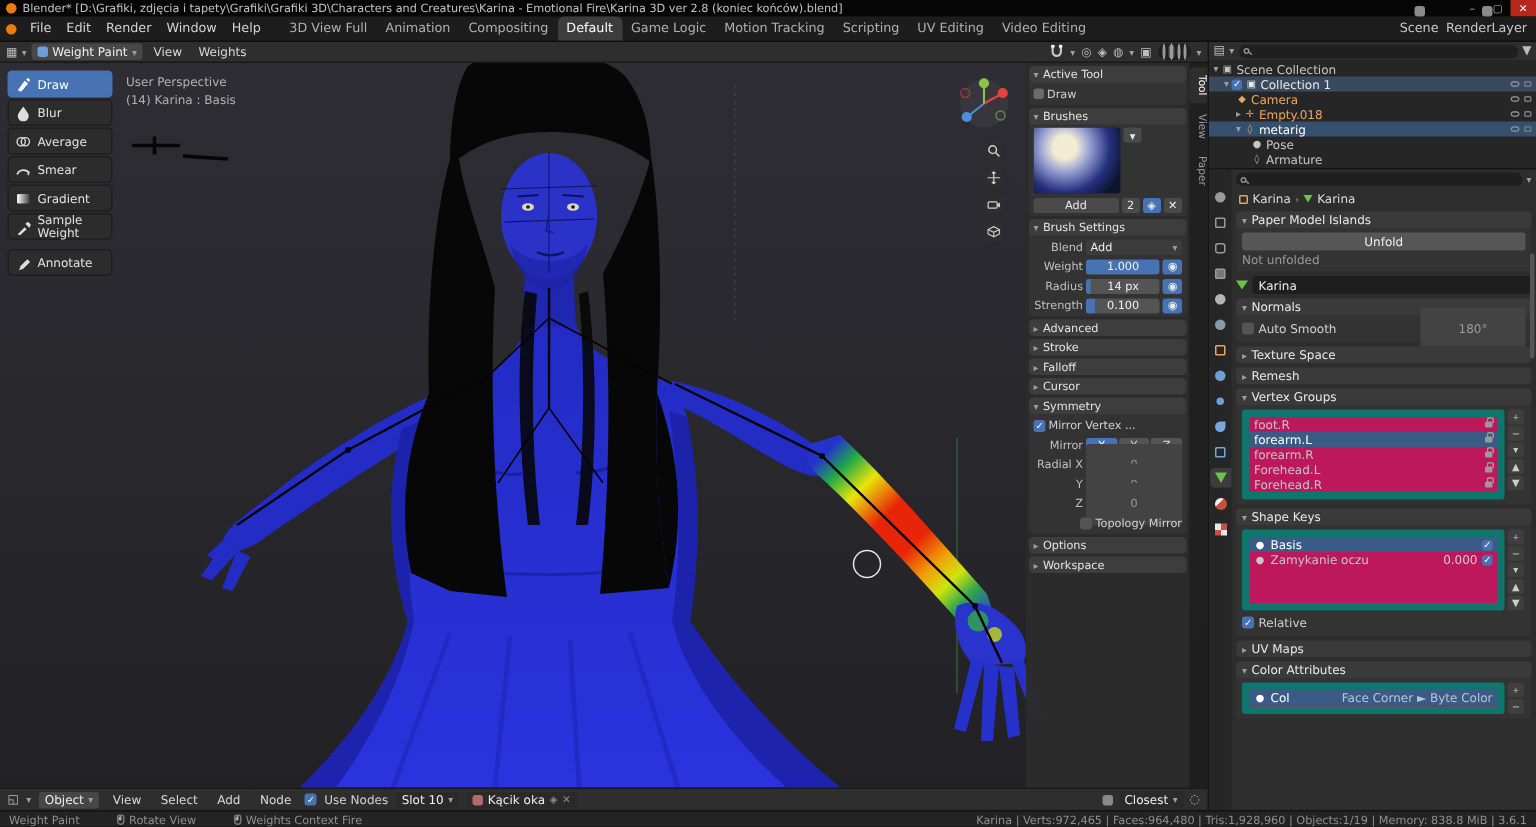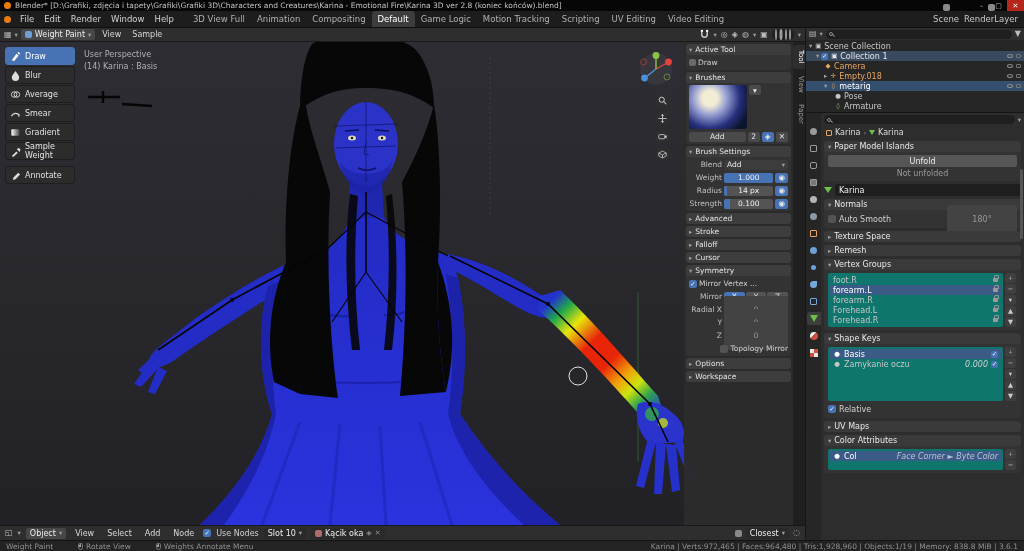--- a/index.html
+++ b/index.html
@@ -122,32 +122,32 @@
   .sh-check { width:8px; height:8px; background:conic-gradient(#c94f3f 0 25%,#e8e8e8 0 50%,#c94f3f 0 75%,#e8e8e8 0); }
 
   .props-main { flex:1; display:flex; flex-direction:column; font-size:8px; overflow:hidden; }
   .props-header { height:13px; background:#2e2e2e; display:flex; align-items:center; gap:3px; padding:0 3px; flex:none; }
   .props-breadcrumb { height:13px; display:flex; align-items:center; gap:3px; padding:0 5px; color:#ddd; flex:none; }
   .props-body { flex:1; padding:2px 3px; display:flex; flex-direction:column; gap:3px; overflow:hidden; position:relative; }
   .pp { background:#333; border-radius:3px; flex:none; }
   .pp-header { height:11px; background:#3a3a3a; display:flex; gap:3px; align-items:center; padding:0 4px; color:#e8e8e8; border-radius:3px; }
   .pp-body { padding:3px 4px; display:flex; flex-direction:column; gap:2px; }
   .wide-btn { height:12px; background:#565656; border-radius:2px; display:flex; align-items:center; justify-content:center; color:#eee; }
-  .dim-text { color:#999; text-align:center; }
+  .dim-text { color:#999; }
   .name-field { flex:1; height:12px; background:#1e1e1e; border-radius:2px; display:flex; align-items:center; padding:0 4px; color:#eee; }
   .prow { display:flex; align-items:center; gap:3px; height:12px; }
   .listwrap { display:flex; }
-  .listbox { flex:1; background:#0f766e; border:2px solid #0f766e; border-radius:2px; overflow:hidden; }
+  .listbox { flex:1; background:#be185d; border:5px solid #0f766e; border-radius:2px; overflow:hidden; }
   .lb-row { height:10px; display:flex; align-items:center; padding:0 3px; gap:3px; color:#c6c6c6; }
   .lb-row.sel { background:#3b5b87; color:#fff; }
   .lock { width:5px; height:4px; background:#9a9a9a; border-radius:1px; position:relative; margin-left:auto; flex:none; }
   .lock::before { content:""; position:absolute; top:-3px; left:1px; width:3px; height:3px; border:1px solid #9a9a9a; border-bottom:none; border-radius:2px 2px 0 0; }
   .side-col { display:flex; flex-direction:column; gap:1px; width:12px; margin-left:2px; flex:none; }
   .side-btn { width:11px; height:10px; background:#3f3f3f; border-radius:2px; font-size:6.5px; color:#ccc; display:flex; align-items:center; justify-content:center; }
-  .sk-val { margin-left:auto; color:#cfcfcf;font-style:italic; }
+  .sk-val { margin-left:auto; color:#cfcfcf; }
   .scrollbar { position:absolute; right:1px; width:3px; background:#555; border-radius:2px; }
 
   
   .statusbar { height:11px; background:#232323; border-top:1px solid #131313; display:flex; align-items:center; padding:0 6px; font-size:7.5px; color:#8f8f8f; gap:9px; flex:none; }
   .mouse { width:5px; height:7px; border:1px solid #777; border-radius:2px 2px 3px 3px; position:relative; flex:none; }
   .mouse::before { content:""; position:absolute; left:0; top:0; width:2px; height:3px; background:#aaa; border-radius:2px 0 0 0; }
   .hint { display:flex; gap:3px; align-items:center;padding-left:16px; }
   .sb-right { margin-left:auto; white-space:nowrap; }
 </style>
 </head>
@@ -202,21 +202,21 @@
 
       <div class="vp-header">
         <span class="hdr-ico">▦</span>
         <span class="caret">▾</span>
         <span class="mode-chip">
           <span class="mini-ico" style="background:#6f9fd8"></span>
           <span>Weight Paint</span>
           <span class="caret">▾</span>
         </span>
         <span class="hdr-menu">View</span>
-        <span class="hdr-menu">Sample</span>
+        <span class="hdr-menu">Weights</span>
         <div class="vp-header-right">
           <svg class="hdr-ico" width="11" height="11" viewBox="0 0 12 12">
               <path d="M3,1 v5 a3,3 0 0 0 6,0 v-5" fill="none" stroke="#c8c8c8" stroke-width="1.6"></path>
               <rect x="2" y="1" width="2.4" height="2" fill="#fff"></rect>
               <rect x="7.6" y="1" width="2.4" height="2" fill="#fff"></rect>
             </svg>
           <span class="caret">▾</span>
           <span class="hdr-ico">◎</span>
           <span class="hdr-ico">◈</span>
           <span class="hdr-ico">◍</span>
@@ -886,17 +886,17 @@
   </div>
 
   <div class="statusbar">
     <span>Weight Paint</span>
     <span class="hint">
       <span class="mouse"></span>
       <span>Rotate View</span>
     </span>
     <span class="hint">
       <span class="mouse"></span>
-      <span>Weights Annotate Menu</span>
+      <span>Weights Context Fire</span>
     </span>
     <span class="sb-right">Karina  |  Verts:972,465  |  Faces:964,480  |  Tris:1,928,960  |  Objects:1/19  |  Memory: 838.8 MiB  |  3.6.1</span>
   </div>
 </div>
 
 </body></html>

